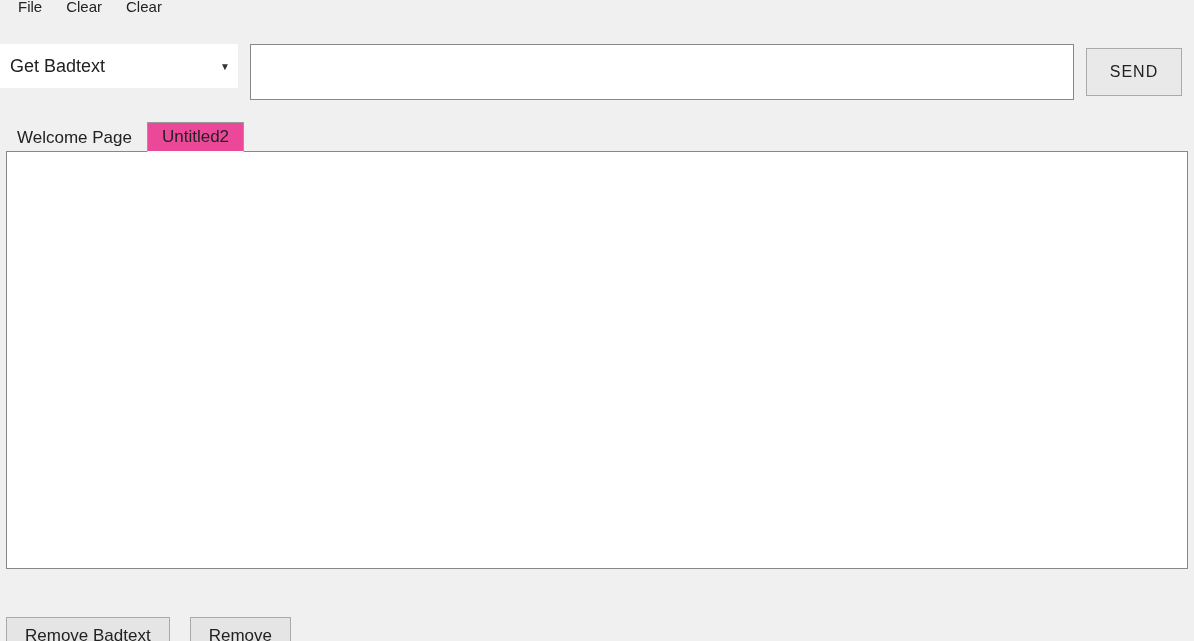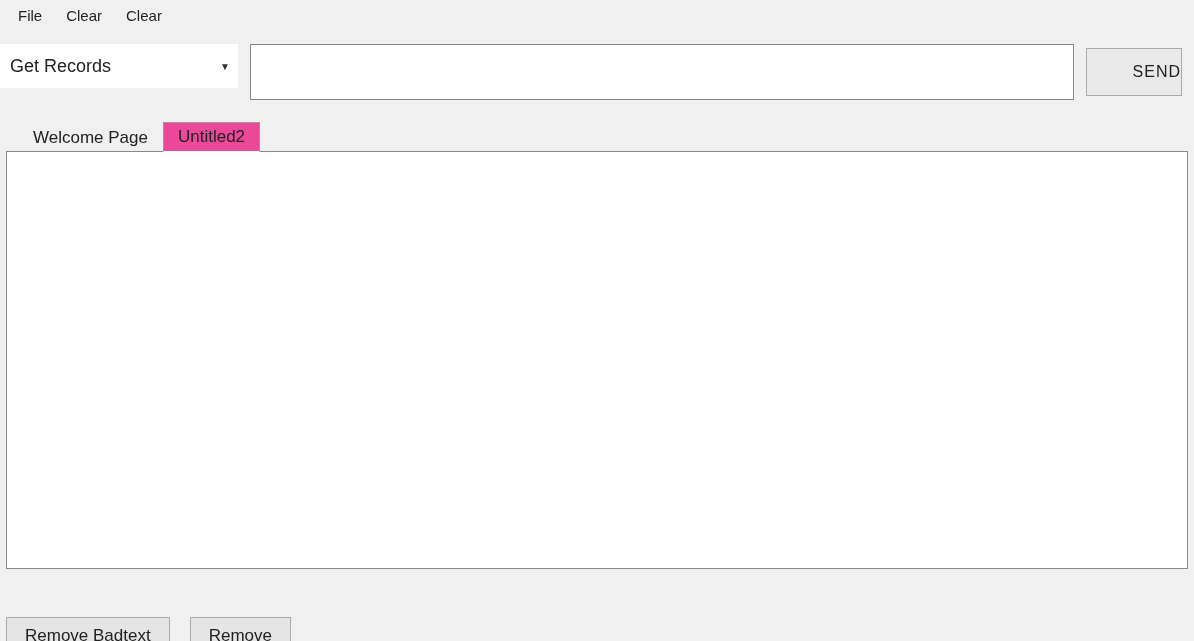--- a/index.html
+++ b/index.html
@@ -14,23 +14,23 @@
       background: #f0f0f0;
       width: 1194px;
       height: 641px;
       overflow: hidden;
       color: #222;
     }
 
     
     .menu-bar {
       display: flex;
-      align-items: center;
+      align-items: flex-end;
       height: 30px;
-      padding: 4px 6px;
+      padding: 11px 6px;
       background: #f0f0f0;
     }
     .menu-item {
       padding: 4px 12px;
       font-size: 15px;
       color: #222;
       cursor: default;
     }
 
     
@@ -78,29 +78,28 @@
       height: 48px;
       margin-top: 4px;
       margin-right: 6px;
       background: #e9e9e9;
       border: 1px solid #aaa;
       font-size: 16px;
       letter-spacing: 1px;
       cursor: default;
       font-family: inherit;
       color: #222;
-      text-align: right;
     }
 
     
     .tab-strip {
       display: flex;
       align-items: flex-end;
       margin-top: 16px;
-      padding-left: 18px;
+      padding-left: 2px;
     }
     .tab {
       padding: 4px 14px;
       font-size: 17px;
       background: #f0f0f0;
       border: 1px solid transparent;
       border-bottom: none;
       cursor: default;
       color: #222;
     }
@@ -155,21 +154,21 @@
 <body>
 
 <div class="menu-bar">
   <div class="menu-item">File</div>
   <div class="menu-item">Clear</div>
   <div class="menu-item">Clear</div>
 </div>
 
 <div class="action-row">
   <div class="combo">
-    <span>Get Records</span>
+    <span>Get Badtext</span>
     <span class="combo-arrow">▼</span>
   </div>
   <input class="query-input" type="text" value="" style="">
   <button class="send-btn">SEND</button>
 </div>
 
 <div class="tab-strip">
   <div class="tab">Welcome Page</div>
   <div class="tab active">Untitled2</div>
 </div>

